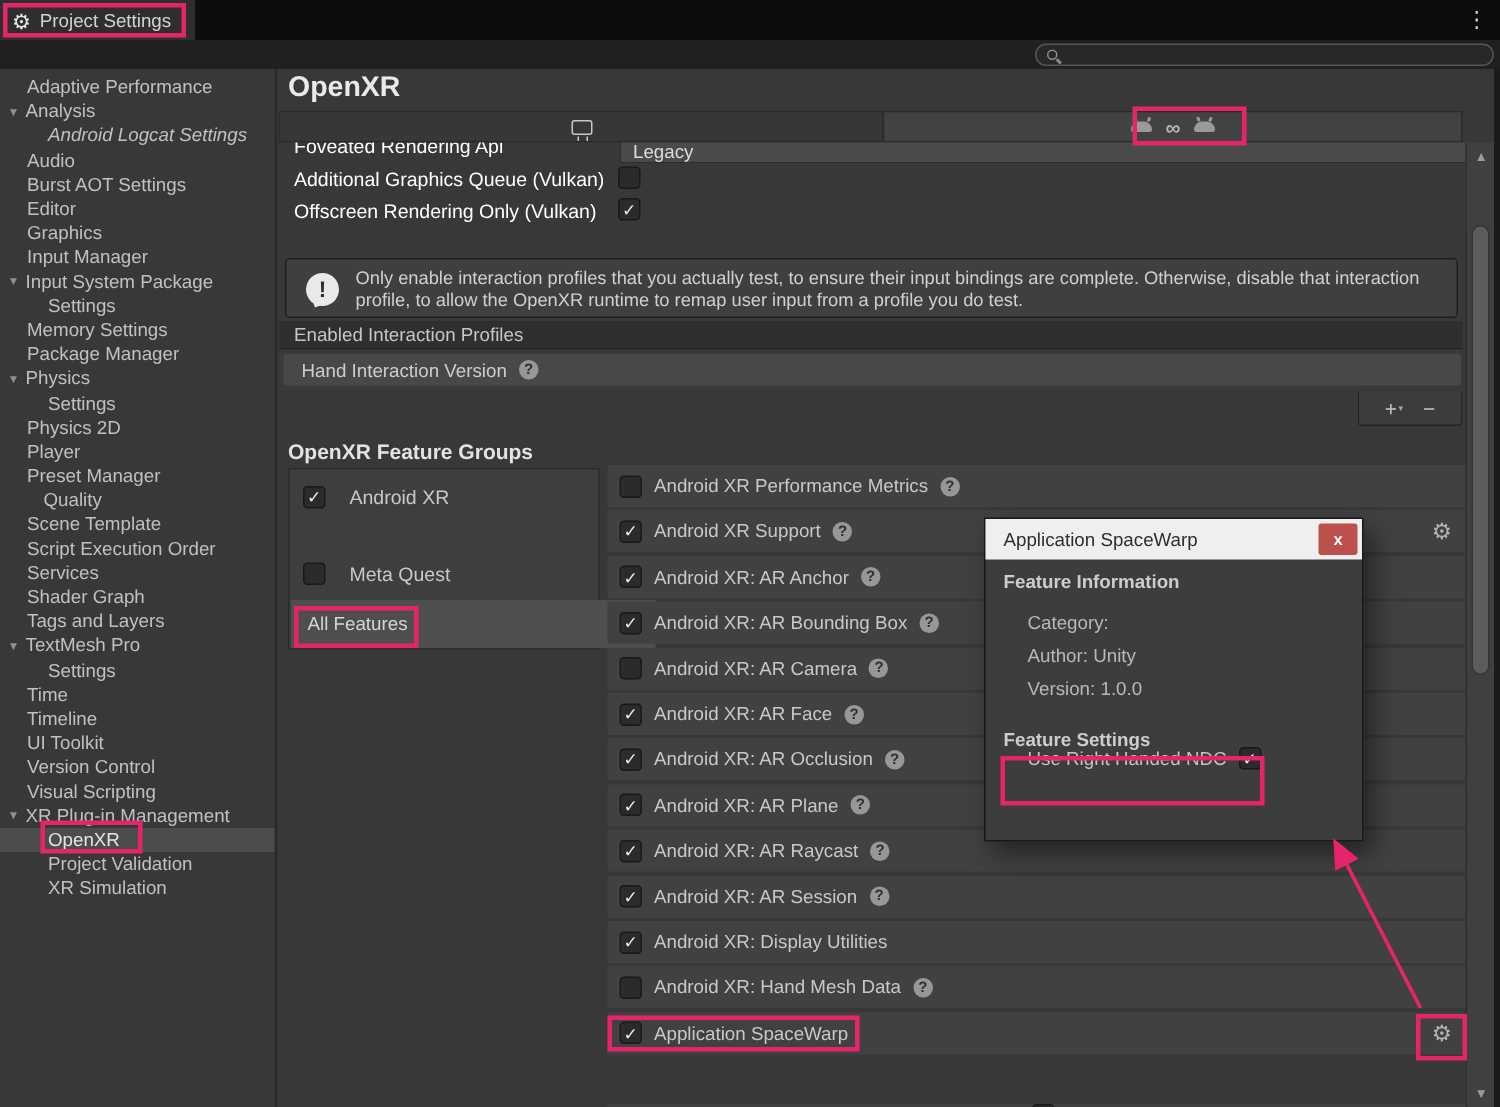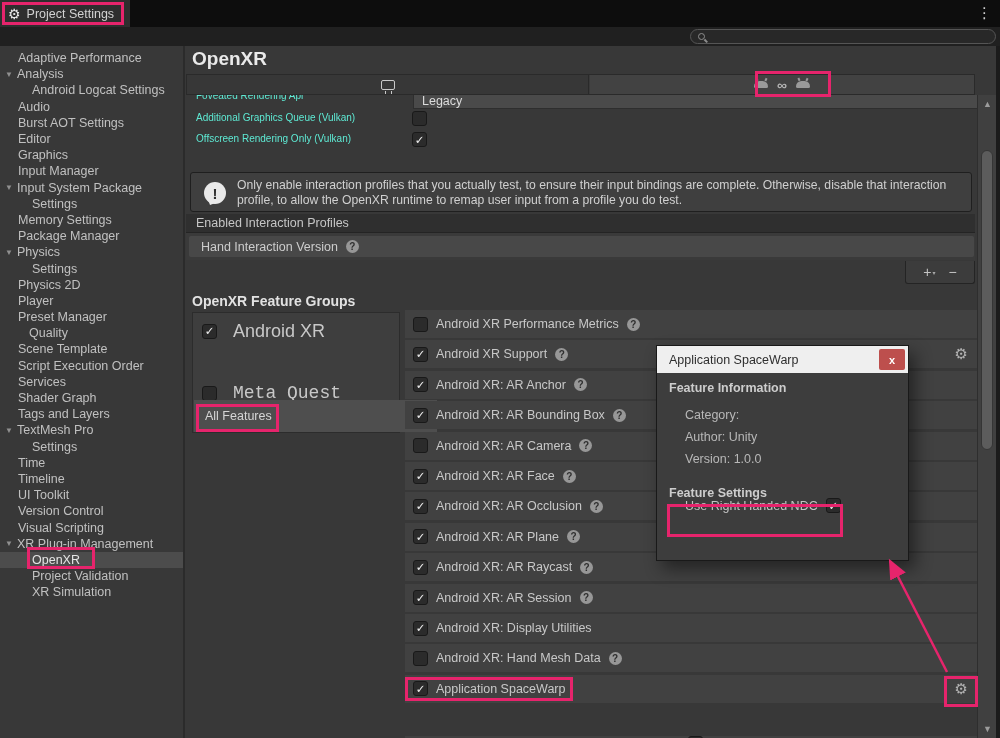--- a/index.html
+++ b/index.html
@@ -39,21 +39,21 @@
   #tab-xr { left:403px; width:384px; background:#424242; }
   .monitor { position:relative; width:14px; height:10px; border:1.5px solid #c9c9c9; border-radius:2px; }
   .monitor::after { content:""; position:absolute; left:3px; top:10px; width:5px; height:3px; border-left:1.5px solid #c9c9c9; border-right:1.5px solid #c9c9c9; }
   .droid { position:relative; width:14px; height:7px; background:#9a9a9a; border-radius:7px 7px 2px 2px; }
   .droid::before { content:""; position:absolute; left:2px; top:-3px; width:1.5px; height:3px; background:#9a9a9a; transform:rotate(-25deg); }
   .droid::after  { content:""; position:absolute; right:2px; top:-3px; width:1.5px; height:3px; background:#9a9a9a; transform:rotate(25deg); }
   .meta { color:#b5b5b5; font-size:14px; font-weight:bold; line-height:10px; }
 
   
   #viewport { left:186px; top:95px; width:791px; height:643px; overflow:hidden; background:#383838; z-index:1; }
-  .rowlabel { position:absolute; color:#5eead4; font-size:10px; white-space:nowrap; }
+  .rowlabel { position:absolute; color:#ffffff; font-size:13px; white-space:nowrap; }
   .cb { position:absolute; width:15px; height:15px; background:#2b2b2b; border:1px solid #191919; border-radius:3px;
         display:flex; align-items:center; justify-content:center; }
   .cb.checked::after { content:"✓"; color:#ececec; font-size:11.5px; font-weight:bold; }
   .cb.inline { position:relative; display:inline-flex; flex:none; }
 
   #dropdown { left:227px; top:-3px; width:741px; height:17px; background:#4a4a4a; border:1px solid #2e2e2e;
     display:flex; align-items:center; padding:0 8px; color:#dcdcdc; font-size:12.5px; }
 
   #infobox { left:4px; top:77px; width:782px; height:40px; background:#3f3f3f; border:1px solid #1f1f1f; border-radius:3px; }
   .warn-ic { position:absolute; left:13px; top:9px; width:22px; height:22px; background:#e9e9e9; border-radius:50%;
@@ -69,21 +69,21 @@
   .help { width:13px; height:13px; border-radius:50%; background:#979797; color:#2f2f2f; font-size:10px; font-weight:bold;
     display:inline-flex; align-items:center; justify-content:center; flex:none; }
   #prof-footer { left:719px; top:166px; width:70px; height:23px; background:#3c3c3c; border:1px solid #242424; border-top:none;
     border-radius:0 0 3px 3px; display:flex; align-items:center; justify-content:space-evenly; }
   #prof-footer .btn { color:#c4c4c4; font-size:14px; line-height:14px; position:relative; }
   #prof-footer .btn .mini { position:absolute; font-size:6px; right:-4px; bottom:-1px; color:#a8a8a8; }
 
   #fg-title { left:6px; top:198px; color:#e2e2e2; font-size:14px; font-weight:bold; }
   #group-panel { left:6px; top:217px; width:208px; height:121px; background:#3e3e3e; border:1px solid #2c2c2c; }
   .group-row { position:absolute; left:0; width:206px; height:32px; display:flex; align-items:center; gap:16px; padding-left:9px;
-    color:#c8c8c8; font-size:18px; }
+    color:#c8c8c8; font-size:13px; }
   #all-features-row { position:absolute; left:1px; top:87px; width:243px; height:32px; background:#4e4e4e;
     display:flex; align-items:center; padding-left:11px; color:#d6d6d6; font-size:12.5px; }
 
   #feature-list { position:absolute; left:0; top:0; width:791px; height:643px; }
   .feat-row { position:absolute; left:219px; width:572px; height:28px; background:#414141;
     display:flex; align-items:center; padding-left:8px; gap:8px; }
   .feat-row .rl { color:#c8c8c8; font-size:12.5px; white-space:nowrap; }
   .feat-gear { position:absolute; right:9px; color:#b2b2b2; font-size:15px; }
 
   
@@ -126,21 +126,21 @@
   </div>
 
   <div id="sidebar" class="abs">
       <div class="side-item" style="padding-left: 18px;">
         <span>Adaptive Performance</span>
       </div>
       <div class="side-item" style="padding-left: 5px;">
         <span class="tri">▼</span>
         <span>Analysis</span>
       </div>
-      <div class="side-item" style="padding-left: 32px;">
+      <div class="side-item" style="padding-left: 32px; font-style: italic;">
         <span>Android Logcat Settings</span>
       </div>
       <div class="side-item" style="padding-left: 18px;">
         <span>Audio</span>
       </div>
       <div class="side-item" style="padding-left: 18px;">
         <span>Burst AOT Settings</span>
       </div>
       <div class="side-item" style="padding-left: 18px;">
         <span>Editor</span>
@@ -281,21 +281,21 @@
       <span class="btn"><span>+</span><span class="mini">▾</span></span>
       <span class="btn">−</span>
     </div>
 
     <div id="fg-title" class="abs">OpenXR Feature Groups</div>
     <div id="group-panel" class="abs">
       <div class="group-row" style="top:2px;">
         <span class="cb checked inline"></span>
         <span>Android XR</span>
       </div>
-      <div class="group-row" style="top:64px;font-family:Liberation Mono, monospace;">
+      <div class="group-row" style="top:53px;">
         <span class="cb inline"></span>
         <span>Meta Quest</span>
       </div>
       <div id="all-features-row">
         <span>All Features</span>
       </div>
     </div>
 
     <div id="feature-list">
         <div class="feat-row" style="top: 215px;">

